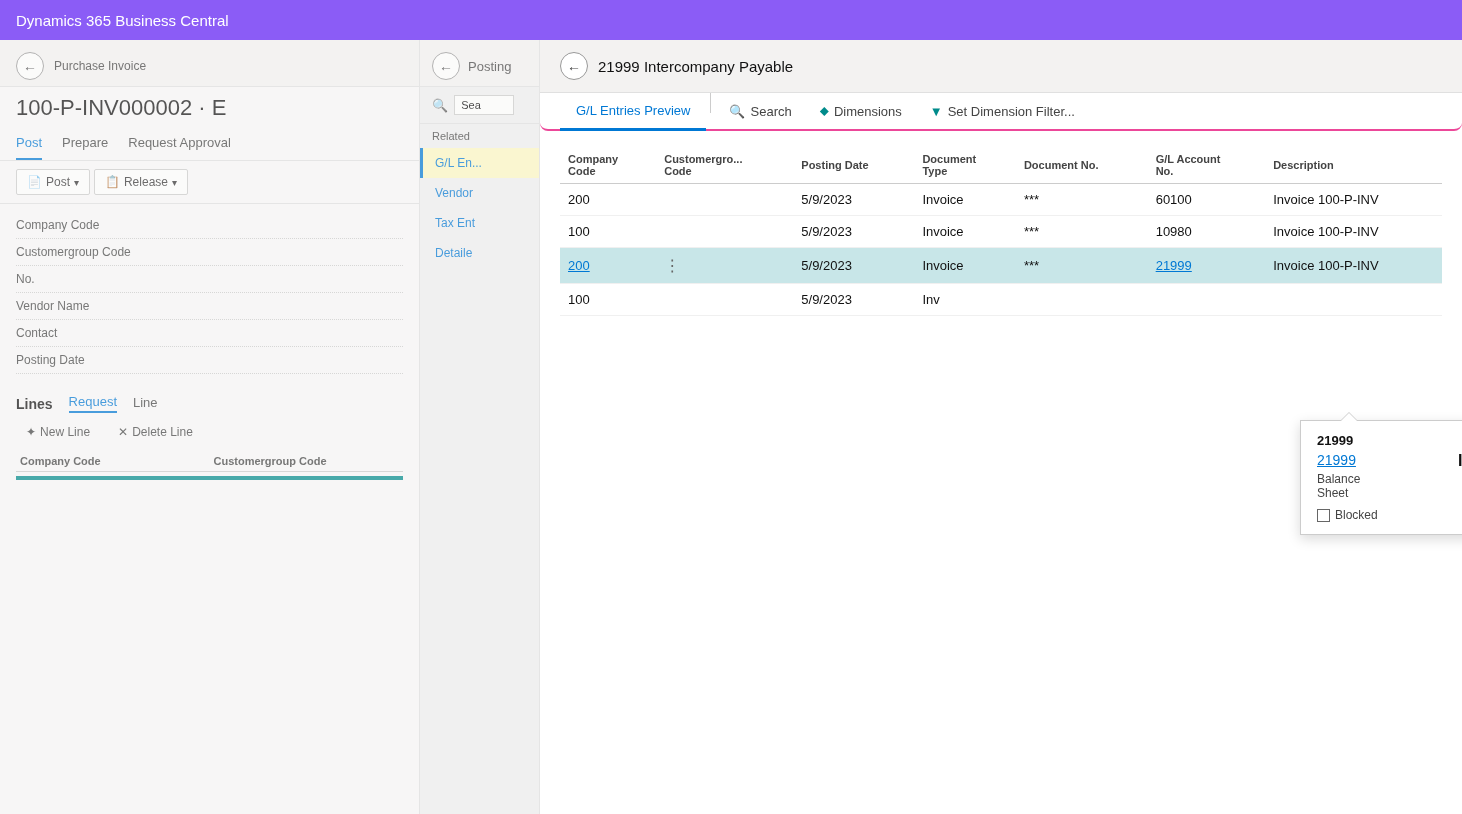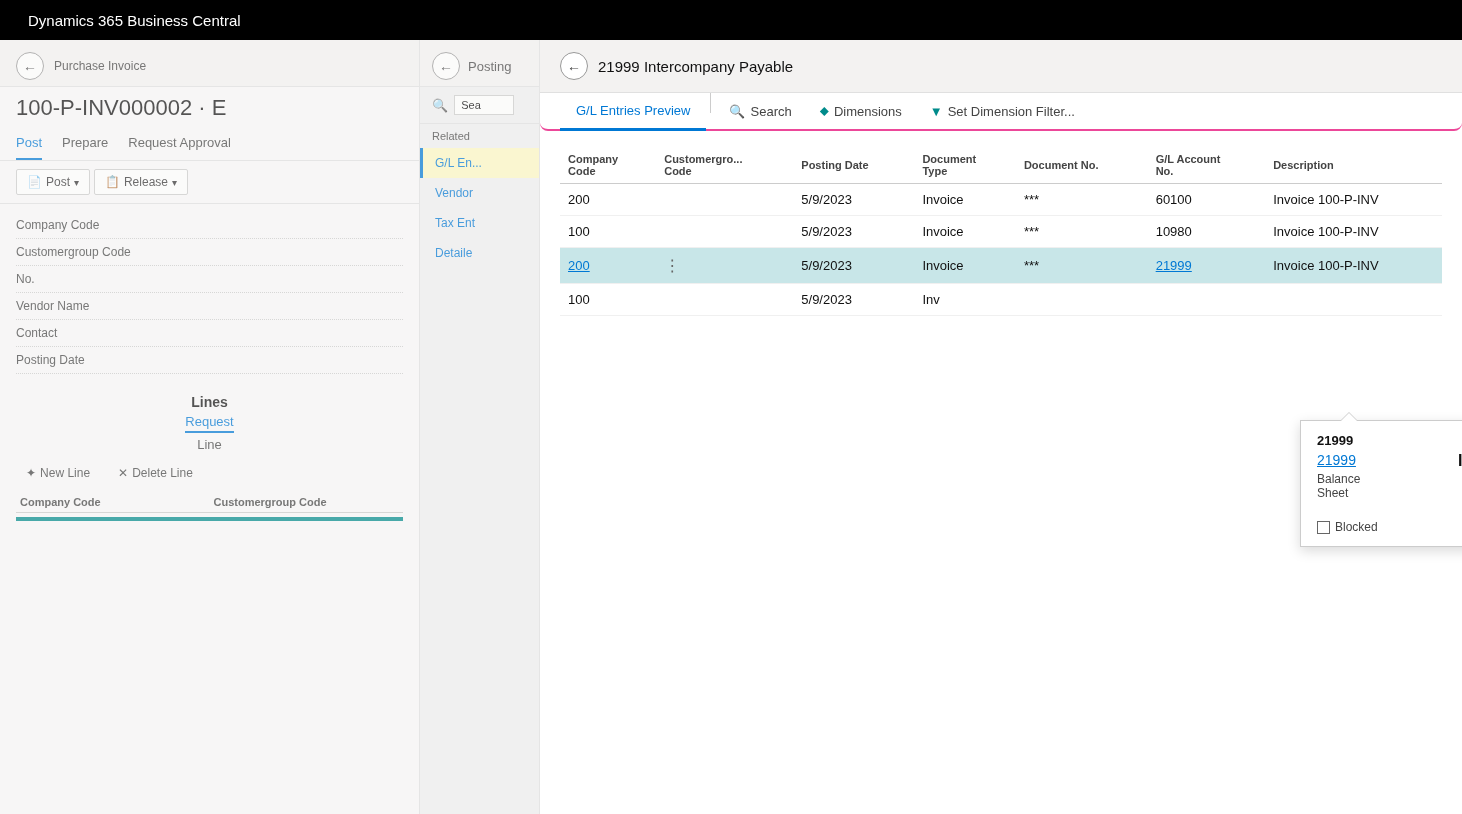--- a/index.html
+++ b/index.html
@@ -1,25 +1,25 @@
 <!DOCTYPE html>
 <html><head>
   <meta charset="utf-8">
   <style>
     * { box-sizing: border-box; margin: 0; padding: 0; }
     body { font-family: 'Segoe UI', Arial, sans-serif; font-size: 13px; background: #f3f2f1; overflow: hidden; width: 1462px; height: 814px; }
 
     
     .top-bar {
-      background: #000000;
+      background: #8b5cf6;
       color: white;
       height: 40px;
       display: flex;
       align-items: center;
-      padding: 0 28px;
+      padding: 0 16px;
       font-size: 15px;
       font-weight: 500;
     }
 
     
     .main-area {
       display: flex;
       height: calc(814px - 40px);
       position: relative;
     }
@@ -332,21 +332,21 @@
       color: #111;
     }
 
     .tooltip-value {
       font-size: 13px;
       color: #444;
     }
 
     .checkbox-row {
       display: flex; align-items: center; gap: 5px;
-      margin-top: 20px;
+      margin-top: 8px;
     }
 
     .checkbox-box {
       width: 13px; height: 13px; border: 1px solid #666;
       display: inline-block; background: white;
     }
 
     
     .tooltip-arrow {
       position: absolute;
@@ -368,23 +368,22 @@
     }
 
     
     .lines-section {
       padding: 12px 16px 0;
     }
 
     .lines-header {
       display: flex;
       align-items: center;
-      gap: 4px;
+      gap: 16px;
       margin-bottom: 8px;
-      flex-direction: column;
     }
 
     .lines-title {
       font-size: 14px;
       font-weight: 600;
       color: #111;
     }
 
     .lines-tab {
       font-size: 13px;

